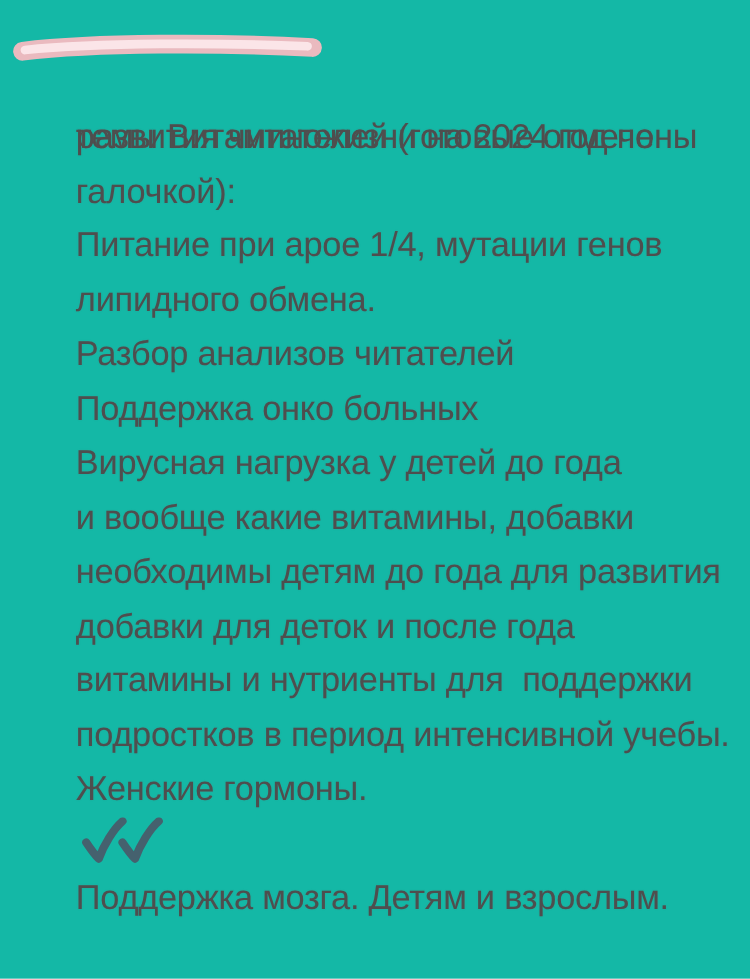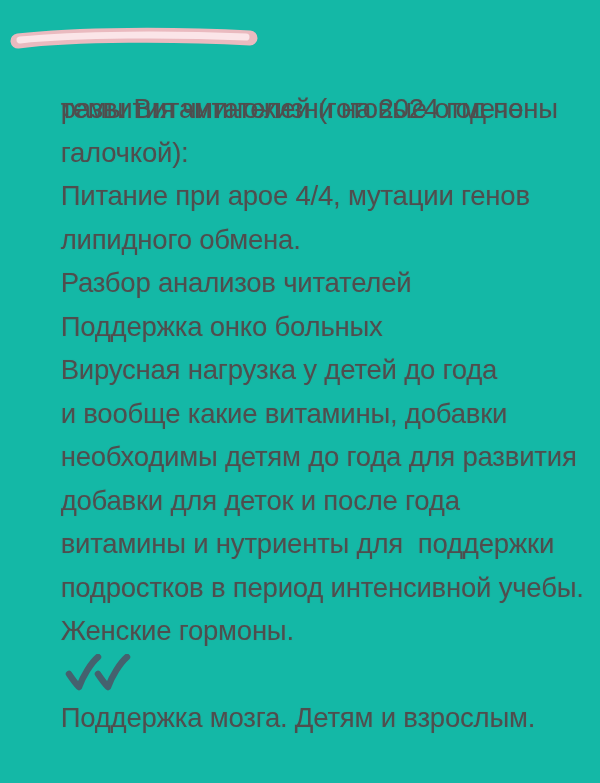--- a/index.html
+++ b/index.html
@@ -70,21 +70,21 @@
 
     <div class="line">
       <span class="txt">развития читателей (готовые отмечены</span>
     </div>
 
     <div class="line">
       <span class="txt">галочкой):</span>
     </div>
 
     <div class="line">
-      <span class="txt">Питание при арое 4/4, мутации генов</span>
+      <span class="txt">Питание при арое 1/4, мутации генов</span>
     </div>
 
     <div class="line">
       <span class="txt">липидного обмена.</span>
     </div>
 
 
     <div class="line">
       <span class="txt">Разбор анализов читателей</span>
     </div>

